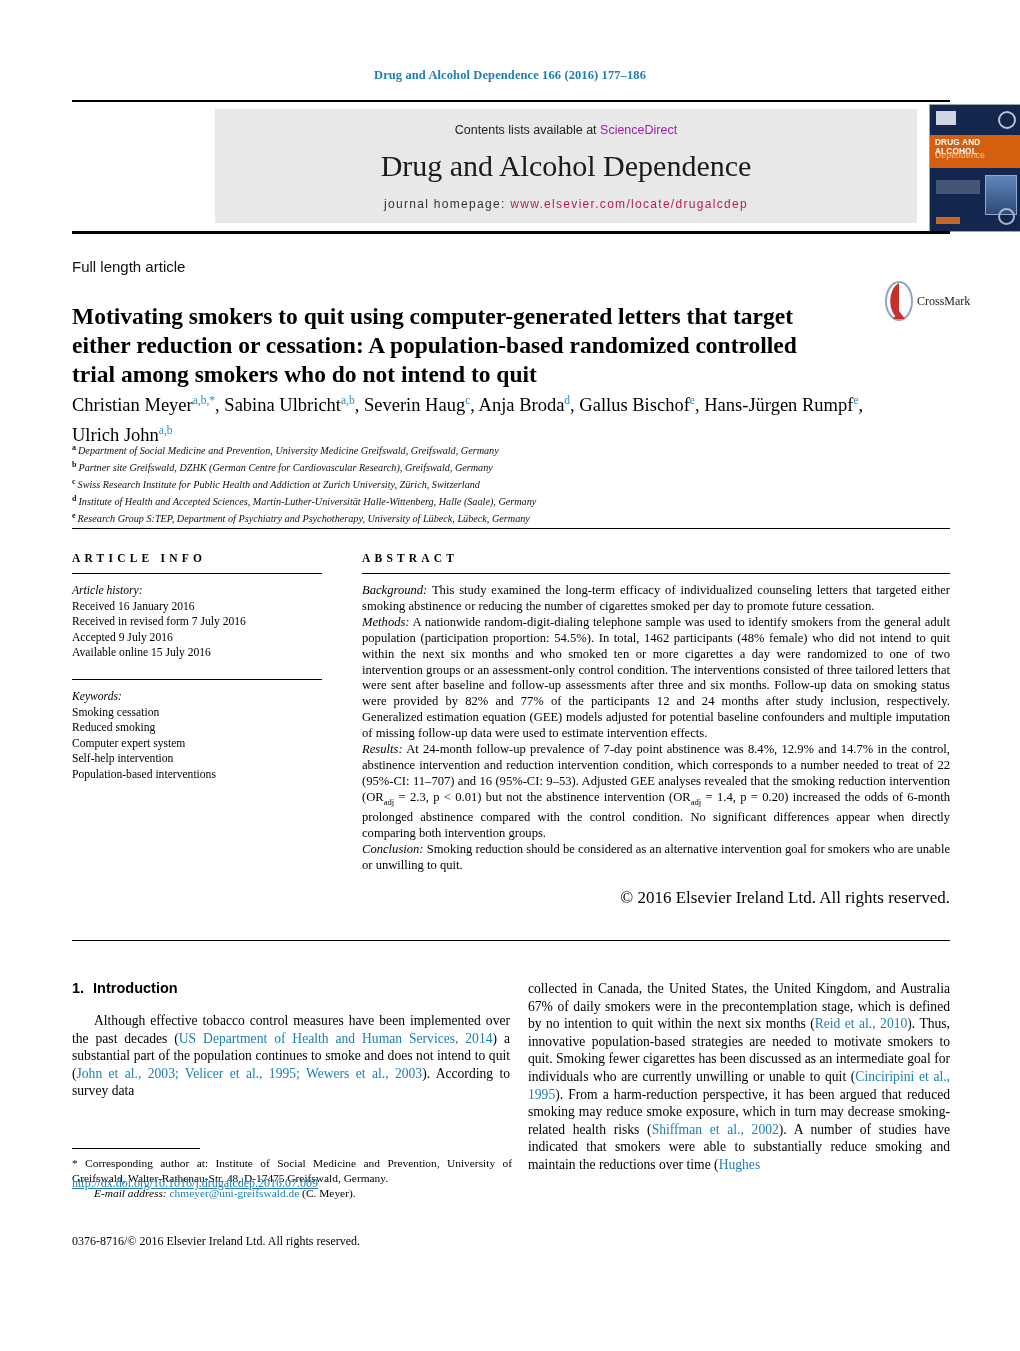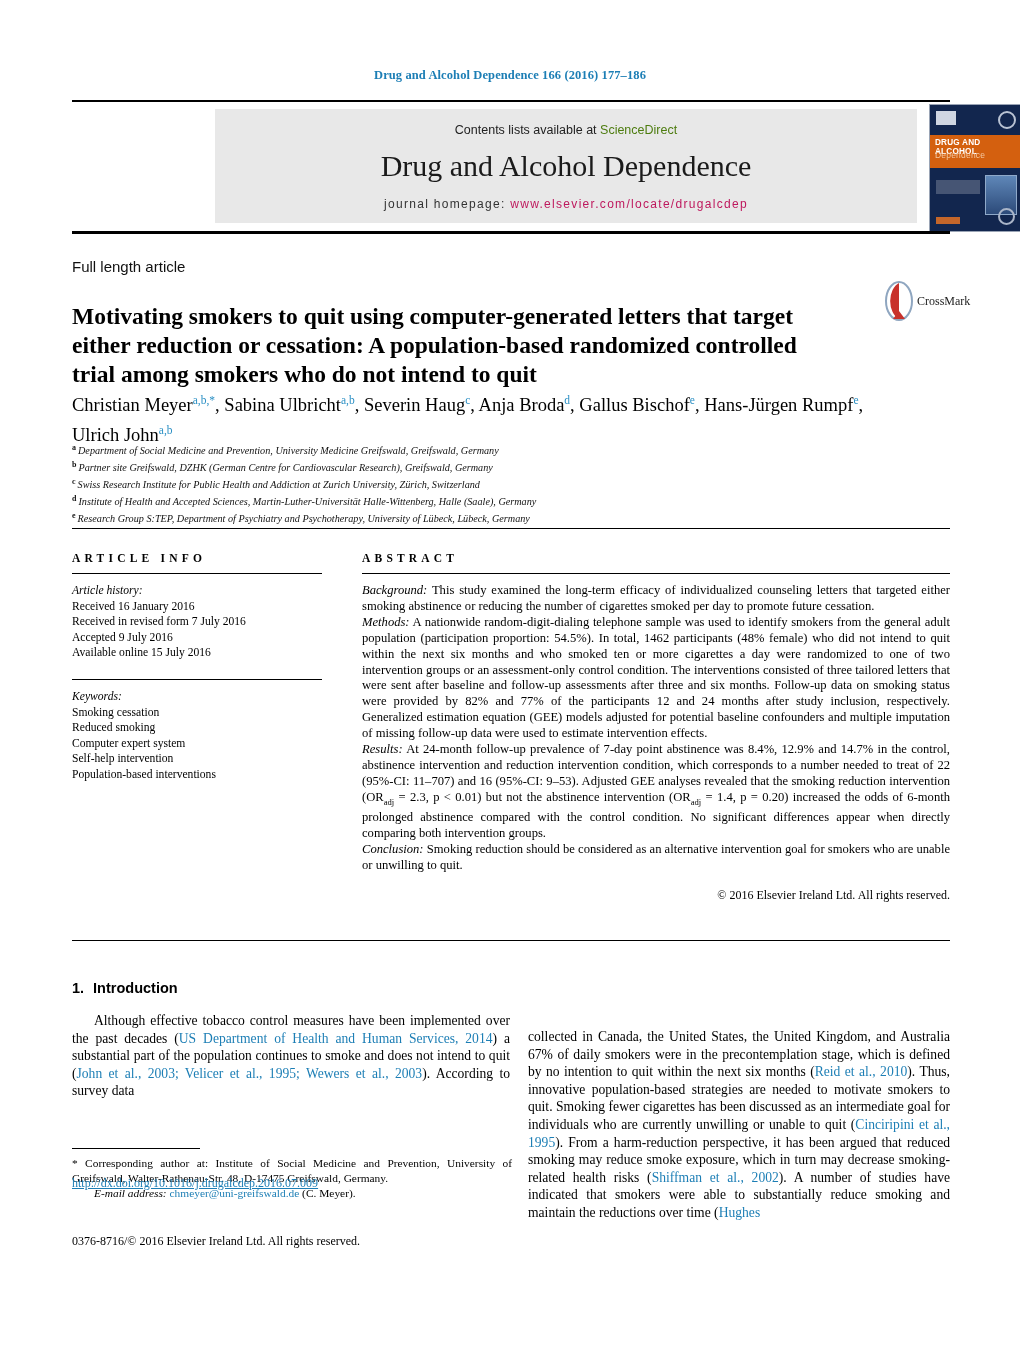--- a/index.html
+++ b/index.html
@@ -97,21 +97,21 @@
   .contents-line {
     position: absolute;
     left: 0; top: 14px;
     width: 702px;
     text-align: center;
     font-family: "Liberation Sans", sans-serif;
     font-size: 12.5px;
     color: #222;
   }
   .contents-line a {
-    color: #4d7c0f;
+    color: #a21caf;
     text-decoration: none;
   }
   .journal-title {
     position: absolute;
     left: 0; top: 40px;
     width: 702px;
     text-align: center;
     font-family: "Liberation Serif", serif;
     font-size: 30px;
     color: #1a1a1a;
@@ -337,21 +337,21 @@
   .kw-block { margin-top: 18px; }
 
   .abs-p {
     font-size: 12.6px;
     line-height: 15.9px;
     text-align: justify;
     margin: 0 0 0 0;
   }
   .abs-p i { font-style: italic; }
   .abs-copy {
-    font-size: 12px;
+    font-size: 17px;
     text-align: right;
     margin-top: 14px;
   }
   sub.adj { font-size: 8.6px; }
 
   
   .body-left {
     position: absolute;
     left: 72px; top: 980px;
     width: 438px;
@@ -368,21 +368,21 @@
     margin: 0 0 16px 0;
   }
   .h1 .num { margin-right: 9px; }
   .para {
     font-size: 13.6px;
     line-height: 17.6px;
     text-align: justify;
     text-indent: 22px;
     margin: 0;
   }
-  .para.noind { text-indent: 0; margin-top: 48px; }
+  .para.noind { text-indent: 0; }
   .ref { color: #1c7eb5; }
 
   
   .foot-rule {
     position: absolute;
     left: 72px; top: 1148px;
     width: 128px;
     height: 1px;
     background: #000;
   }

